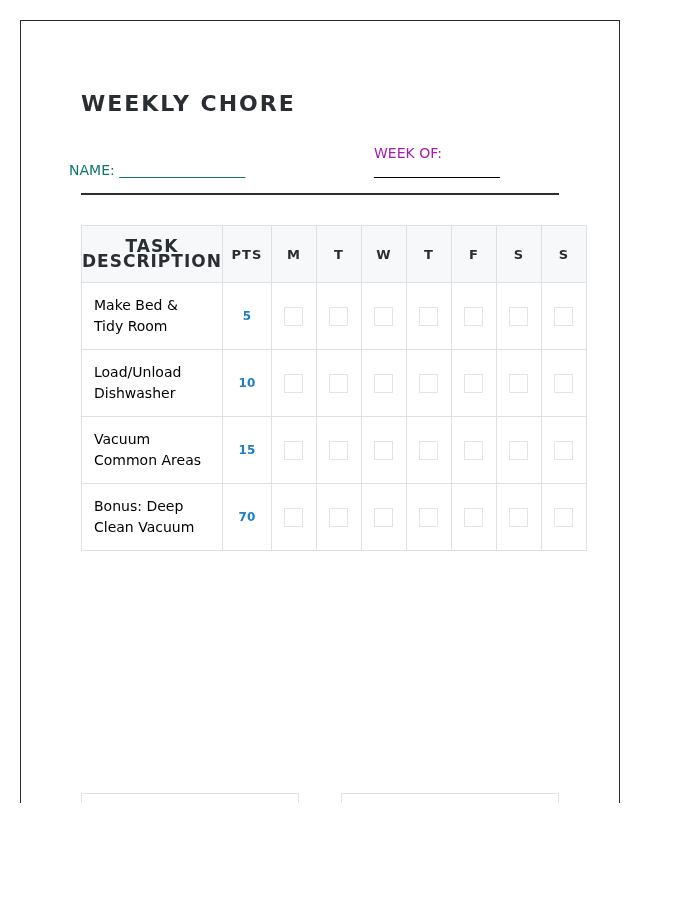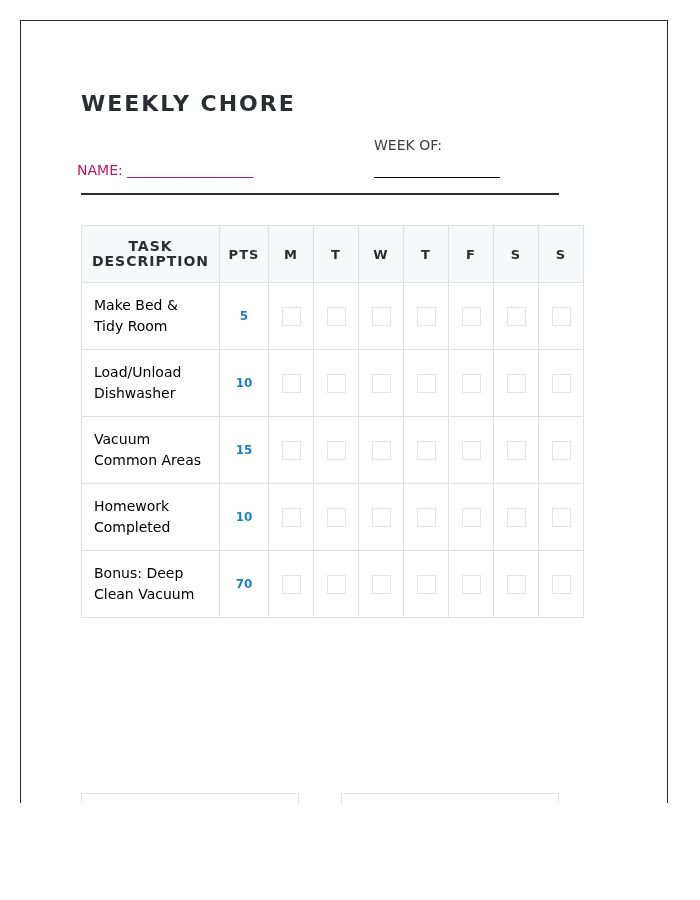--- a/index.html
+++ b/index.html
@@ -1,30 +1,30 @@
 <!DOCTYPE html>
 <html><head>
   <meta charset="utf-8">
   <style>
     html, body { margin: 0; padding: 0; background: #ffffff; }
     body { width: 700px; height: 900px; position: relative; overflow: hidden;
            font-family: "DejaVu Sans", "Liberation Sans", sans-serif; color: #2d3033; }
     .page { position: absolute; left: 20px; top: 20px; width: 598px; height: 782px;
             border-left: 1.5px solid #2b2b2b; border-right: 1.5px solid #2b2b2b; border-top: 1.5px solid #2b2b2b;
-            overflow: hidden; background: #fff; padding-left: 48px; }
+            overflow: hidden; background: #fff; }
     .title { position: absolute; left: 60px; top: 64px; font-size: 22px; font-weight: bold;
              letter-spacing: 2px; line-height: 38px; color: #2a2e33; }
-    .name-line { position: absolute; left: 56px; top: 141px; font-size: 14px; color: #be185d; }
-    .week-label { position: absolute; left: 353px; top: 116px; font-size: 14px; color: #404040; }
+    .name-line { position: absolute; left: 48px; top: 141px; font-size: 14px; color: #0f766e; }
+    .week-label { position: absolute; left: 353px; top: 124px; font-size: 14px; color: #a21caf; }
     .week-line { position: absolute; left: 353px; top: 141px; font-size: 14px; color: #000000; }
     .divider { position: absolute; left: 60px; top: 172px; width: 478px; height: 2px; background: #2a2e33; }
     table { position: absolute; left: 60px; top: 204px; border-collapse: collapse; table-layout: fixed; }
     th, td { border: 1px solid #dde1e4; padding: 0; text-align: center; }
     th { background: #f6f8fa; height: 56px; font-size: 13px; font-weight: bold; color: #2a2e33; letter-spacing: 1px; }
-    th.task-h { font-size: 14px; line-height: 15px; }
+    th.task-h { font-size: 17px; line-height: 15px; }
     td { height: 66px; }
     td.task { text-align: left; padding-left: 12px; font-size: 14px; line-height: 21px; color: #000000; }
     td.pts { font-size: 12px; font-weight: bold; color: #1e7fc7; }
     .cb { display: inline-block; width: 19px; height: 19px; border: 1px solid #e2e5e8; box-sizing: border-box; vertical-align: middle; }
     .box { position: absolute; top: 772px; height: 40px; border: 1px solid #e0e3e6; width: 218px; box-sizing: border-box; }
   </style>
 </head>
 <body>
 
 <div class="page">
@@ -102,34 +102,20 @@
           <td><span class="cb"></span></td>
           <td><span class="cb"></span></td>
           <td><span class="cb"></span></td>
           <td><span class="cb"></span></td>
           <td><span class="cb"></span></td>
           <td><span class="cb"></span></td>
           <td><span class="cb"></span></td>
         </tr>
         <tr>
           <td class="task">
-            <div>Homework</div>
-            <div>Completed</div>
-          </td>
-          <td class="pts">10</td>
-          <td><span class="cb"></span></td>
-          <td><span class="cb"></span></td>
-          <td><span class="cb"></span></td>
-          <td><span class="cb"></span></td>
-          <td><span class="cb"></span></td>
-          <td><span class="cb"></span></td>
-          <td><span class="cb"></span></td>
-        </tr>
-        <tr>
-          <td class="task">
             <div>Bonus: Deep</div>
             <div>Clean Vacuum</div>
           </td>
           <td class="pts">70</td>
           <td><span class="cb"></span></td>
           <td><span class="cb"></span></td>
           <td><span class="cb"></span></td>
           <td><span class="cb"></span></td>
           <td><span class="cb"></span></td>
           <td><span class="cb"></span></td>

